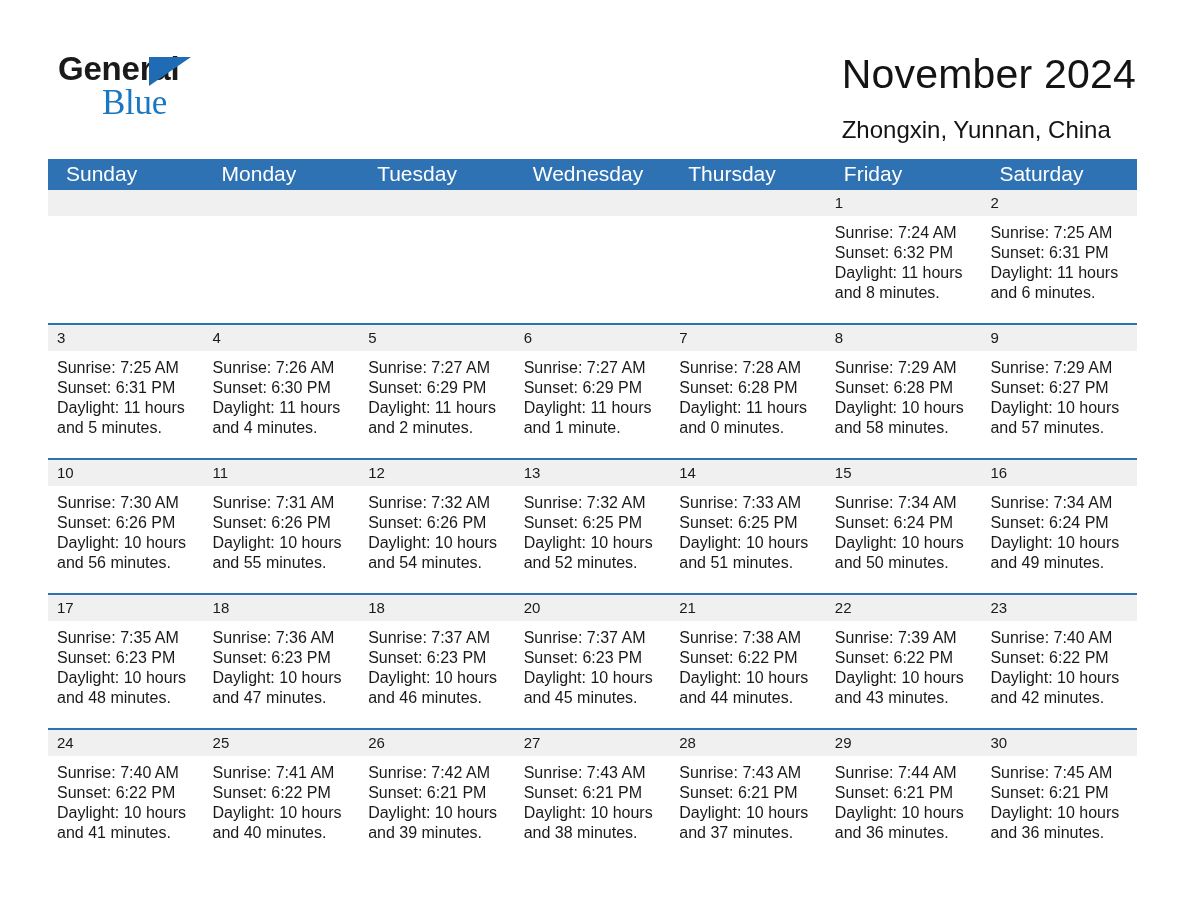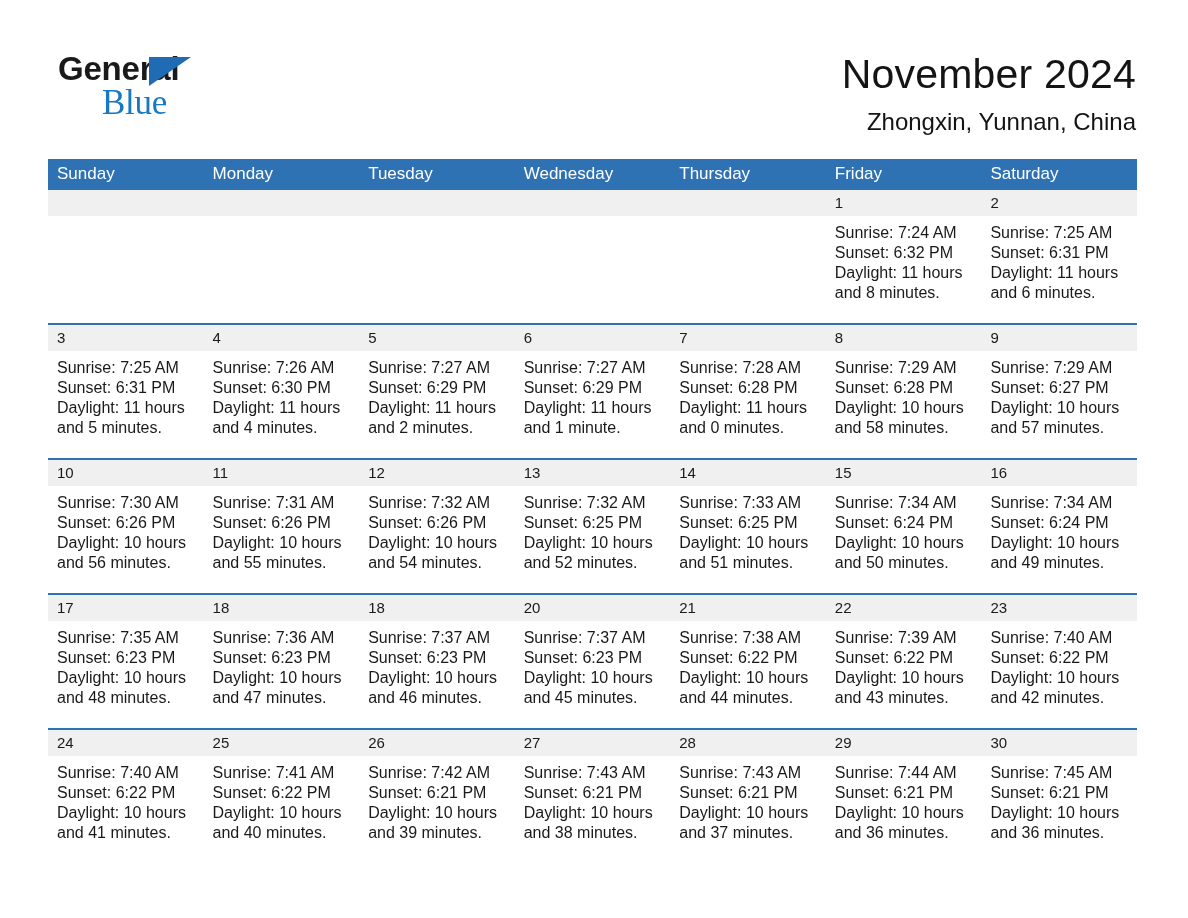--- a/index.html
+++ b/index.html
@@ -65,53 +65,52 @@
     font-family: Liberation Serif, serif;
     font-weight: 400;
     line-height: 36px;
     letter-spacing: -0.3px;
   }
 
   .title-block {
     position: absolute;
     right: 52px;
     top: 50px;
-    text-align: right;
   }
   .month-title {
     font-size: 41px;
     font-weight: 400;
     color: #141414;
     line-height: 48px;
     letter-spacing: 0.2px;
   }
   .location {
-    margin-top: 10px;
+    margin-top: 18px;
     font-size: 24px;
     font-weight: 400;
     color: #141414;
     line-height: 28px;
   }
 
   
   .calendar {
     position: absolute;
     left: 48px;
     top: 159px;
     width: 1089px;
     border-collapse: collapse;
     table-layout: fixed;
   }
   .calendar th {
     background: #2f72b4;
     color: #ffffff;
-    font-size: 17px;
+    font-size: 21px;
     font-weight: 400;
     text-align: left;
-    padding: 6px 0 7px 9px;
+    padding: 6px 0 7px 18px;
     height: 15px;
     line-height: 18px;
     border: none;
   }
   .calendar td {
     vertical-align: top;
     padding: 0;
     border: none;
     background: #ffffff;
     border-bottom: 2px solid #2f72b4;

